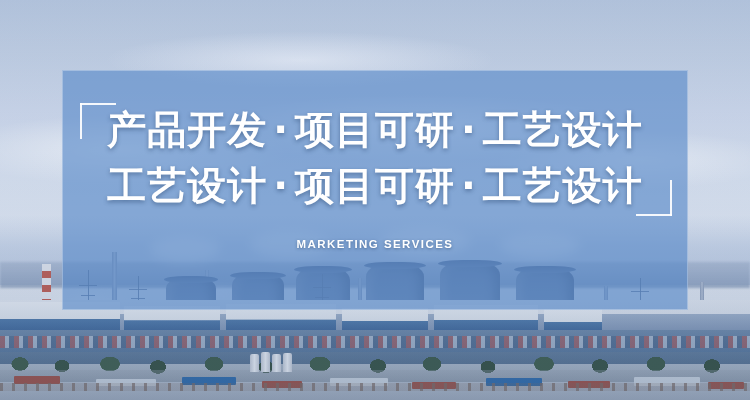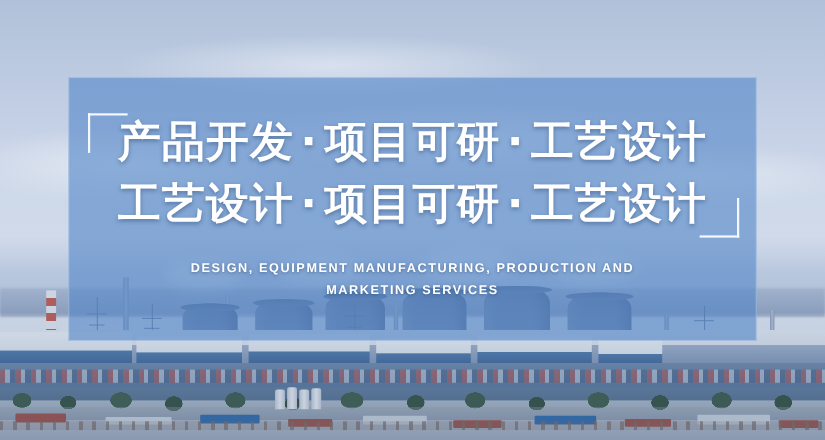--- a/index.html
+++ b/index.html
@@ -313,18 +313,17 @@
     <div class="headline">
       <div>
         <span>产品开发</span><span class="dot">·</span><span>项目可研</span><span class="dot">·</span><span>工艺设计</span>
       </div>
       <div>
         <span>工艺设计</span><span class="dot">·</span><span>项目可研</span><span class="dot">·</span><span>工艺设计</span>
       </div>
     </div>
 
     <div class="subtitle">
-      <div>DESIGN, EQUIPMENT MANUFACTURING, PRODUCTION AND</div>
       <div>MARKETING SERVICES</div>
     </div>
   </div>
 
 </div>
 
 </body></html>

